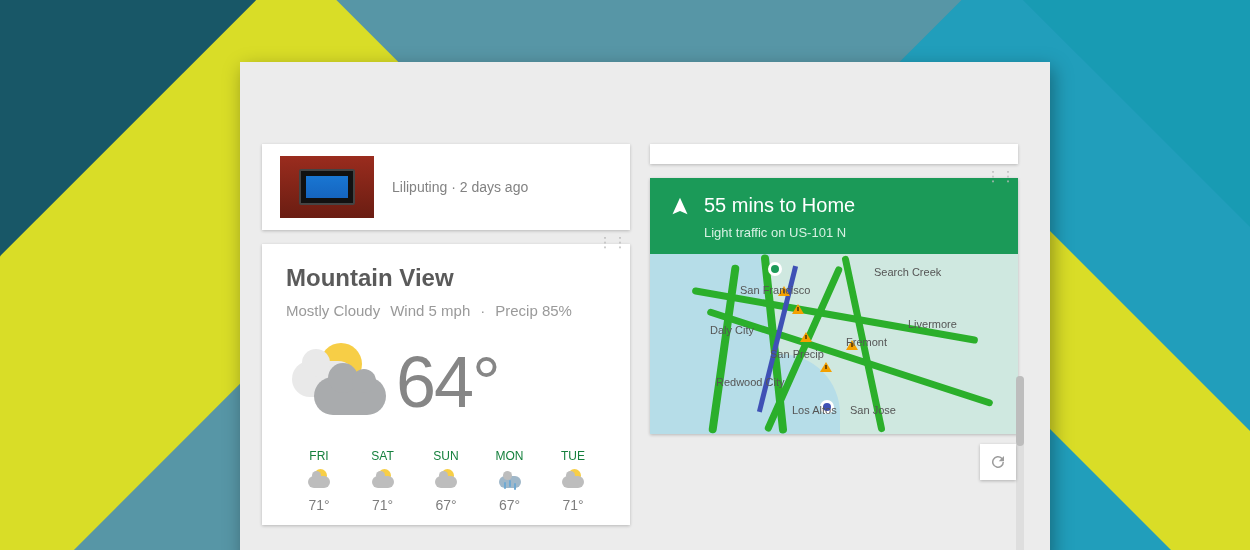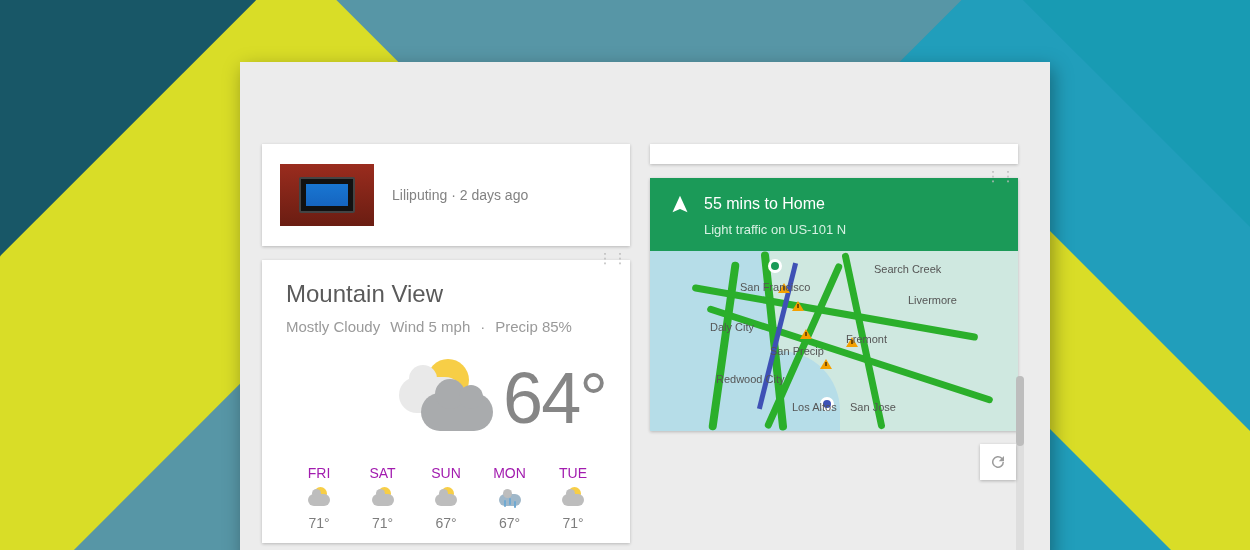--- a/index.html
+++ b/index.html
@@ -54,60 +54,60 @@
   .col-left  { width: 368px; }
   .col-right { width: 368px; position: relative; }
 
   .card {
     background:#FFFFFF; box-shadow: 0 1px 3px rgba(0,0,0,.22);
     position: relative;
   }
   .card-handle { position:absolute; top:-10px; right:2px; color:#BBB; font-size:14px; letter-spacing:1px; }
 
   
-  .news { height: 102px; display:flex; align-items:center; padding: 10px 18px; gap:18px; }
+  .news { height: 86px; display:flex; align-items:center; padding: 10px 18px; gap:18px; }
   .news-thumb {
     width: 94px; height: 62px; background: linear-gradient(#9a2c1e,#6a1d12);
     display:flex; align-items:center; justify-content:center;
   }
   .news-thumb .laptop {
     width: 56px; height: 36px; background:#111; border:2px solid #444; border-radius:2px;
     position:relative;
   }
   .news-thumb .laptop::after{
     content:''; position:absolute; inset:5px; background:linear-gradient(#1976d2,#1565c0);
   }
   .news-meta { color:#828282; font-size:14px; }
 
   
   .weather { padding: 20px 24px 12px; }
-  .weather .city { font-size:24px; color:#5a5a5a; font-weight:400; margin-bottom:10px; }
+  .weather .city { font-size:24px; color:#5a5a5a; font-weight:700; margin-bottom:10px; }
   .weather .sub { display:flex; gap:10px; color:#9a9a9a; font-size:15px; margin-bottom:18px; }
-  .weather .hero { display:flex; align-items:center; justify-content:flex-end; }
+  .weather .hero { display:flex; align-items:center; justify-content:flex-start; }
   .weather .icon-big { width:110px; height:90px; position:relative; }
   .sun { position:absolute; left:34px; top:6px; width:42px; height:42px; border-radius:50%; background:#F7CE46; }
   .cloud-back { position:absolute; left:6px; top:24px; width:64px; height:36px; background:#E9E9E9; border-radius:20px; }
   .cloud-back::before{content:'';position:absolute;left:10px;top:-12px;width:28px;height:28px;background:#E9E9E9;border-radius:50%;}
   .cloud-front { position:absolute; left:28px; top:40px; width:72px; height:38px; background:#A9ABAD; border-radius:22px; }
   .cloud-front::before{content:'';position:absolute;left:14px;top:-14px;width:30px;height:30px;background:#A9ABAD;border-radius:50%;}
   .cloud-front::after{content:'';position:absolute;left:38px;top:-8px;width:24px;height:24px;background:#A9ABAD;border-radius:50%;}
   .weather .temp { font-size:72px; font-weight:200; color:#868686; letter-spacing:-2px; }
   .forecast { display:flex; justify-content:space-between; margin-top:22px; padding: 0 4px; }
   .fday { display:flex; flex-direction:column; align-items:center; gap:6px; width:58px; }
-  .fday .d { font-size:14px; color:#a21caf; }
+  .fday .d { font-size:12px; color:#15803d; }
   .fday .ic { width:28px; height:22px; position:relative; }
   .ic-sun { position:absolute; left:9px; top:0; width:13px; height:13px; border-radius:50%; background:#F7CE46; }
   .ic-cloud { position:absolute; left:3px; top:7px; width:22px; height:12px; background:#BDBDBD; border-radius:8px; }
   .ic-cloud::before{content:'';position:absolute;left:4px;top:-5px;width:9px;height:9px;background:#BDBDBD;border-radius:50%;}
   .ic-rain::after{content:'';position:absolute;left:8px;top:13px;width:2px;height:7px;background:#6FA9D2;border-radius:1px;box-shadow:5px -2px 0 #6FA9D2,10px 1px 0 #6FA9D2;}
   .fday .t { font-size:14px; color:#7d7d7d; }
 
   
   .nav-head { background:#1B9A58; color:#fff; padding:16px 20px 14px; }
-  .nav-row1 { display:flex; align-items:center; gap:14px; font-size:16px; font-weight:300; }
+  .nav-row1 { display:flex; align-items:center; gap:14px; font-size:20px; font-weight:300; }
   .nav-row1 b { font-weight:400; }
   .nav-sub { font-size:13px; margin-top:8px; padding-left:34px; color: #d7f1e3; }
   .nav-map { height:180px; background:#CFE8E0; position:relative; overflow:hidden; }
   .water { position:absolute; left:0; top:0; width:120px; height:100%; background:#B6DDE8; }
   .water2{ position:absolute; left:30px; bottom:0; width:160px; height:80px; background:#B6DDE8; border-top-right-radius:60px; }
   .road { position:absolute; background:#2BAF2B; border-radius:4px; }
   .r1{ left:70px; top:10px; width:8px; height:170px; transform:rotate(8deg);}
   .r2{ left:120px; top:0; width:8px; height:180px; transform:rotate(-6deg);}
   .r3{ left:40px; top:58px; width:290px; height:7px; transform:rotate(10deg);}
   .r4{ left:50px; top:100px; width:300px; height:7px; transform:rotate(18deg);}
@@ -258,21 +258,21 @@
           <span class="hazard" style="left:150px;top:78px"></span>
           <span class="hazard" style="left:196px;top:86px"></span>
           <span class="hazard" style="left:170px;top:108px"></span>
           <span class="city-label" style="left:90px;top:30px">San Francisco</span>
           <span class="city-label" style="left:60px;top:70px">Daly City</span>
           <span class="city-label" style="left:120px;top:94px">San Precip</span>
           <span class="city-label" style="left:196px;top:82px">Fremont</span>
           <span class="city-label" style="left:66px;top:122px">Redwood City</span>
           <span class="city-label" style="left:200px;top:150px">San Jose</span>
           <span class="city-label" style="left:224px;top:12px">Search Creek</span>
-          <span class="city-label" style="left:258px;top:43px">Livermore</span>
+          <span class="city-label" style="left:258px;top:64px">Livermore</span>
           <span class="city-label" style="left:142px;top:150px">Los Altos</span>
         </div>
       </div>
 
       <div class="refresh-chip">
         <svg width="18" height="18" viewBox="0 0 24 24">
             <path fill="#9c9c9c" d="M17.65 6.35A8 8 0 1 0 20 12h-2a6 6 0 1 1-1.76-4.24L13 11h7V4z"></path>
           </svg>
       </div>
       <div class="scroll-track"></div>

